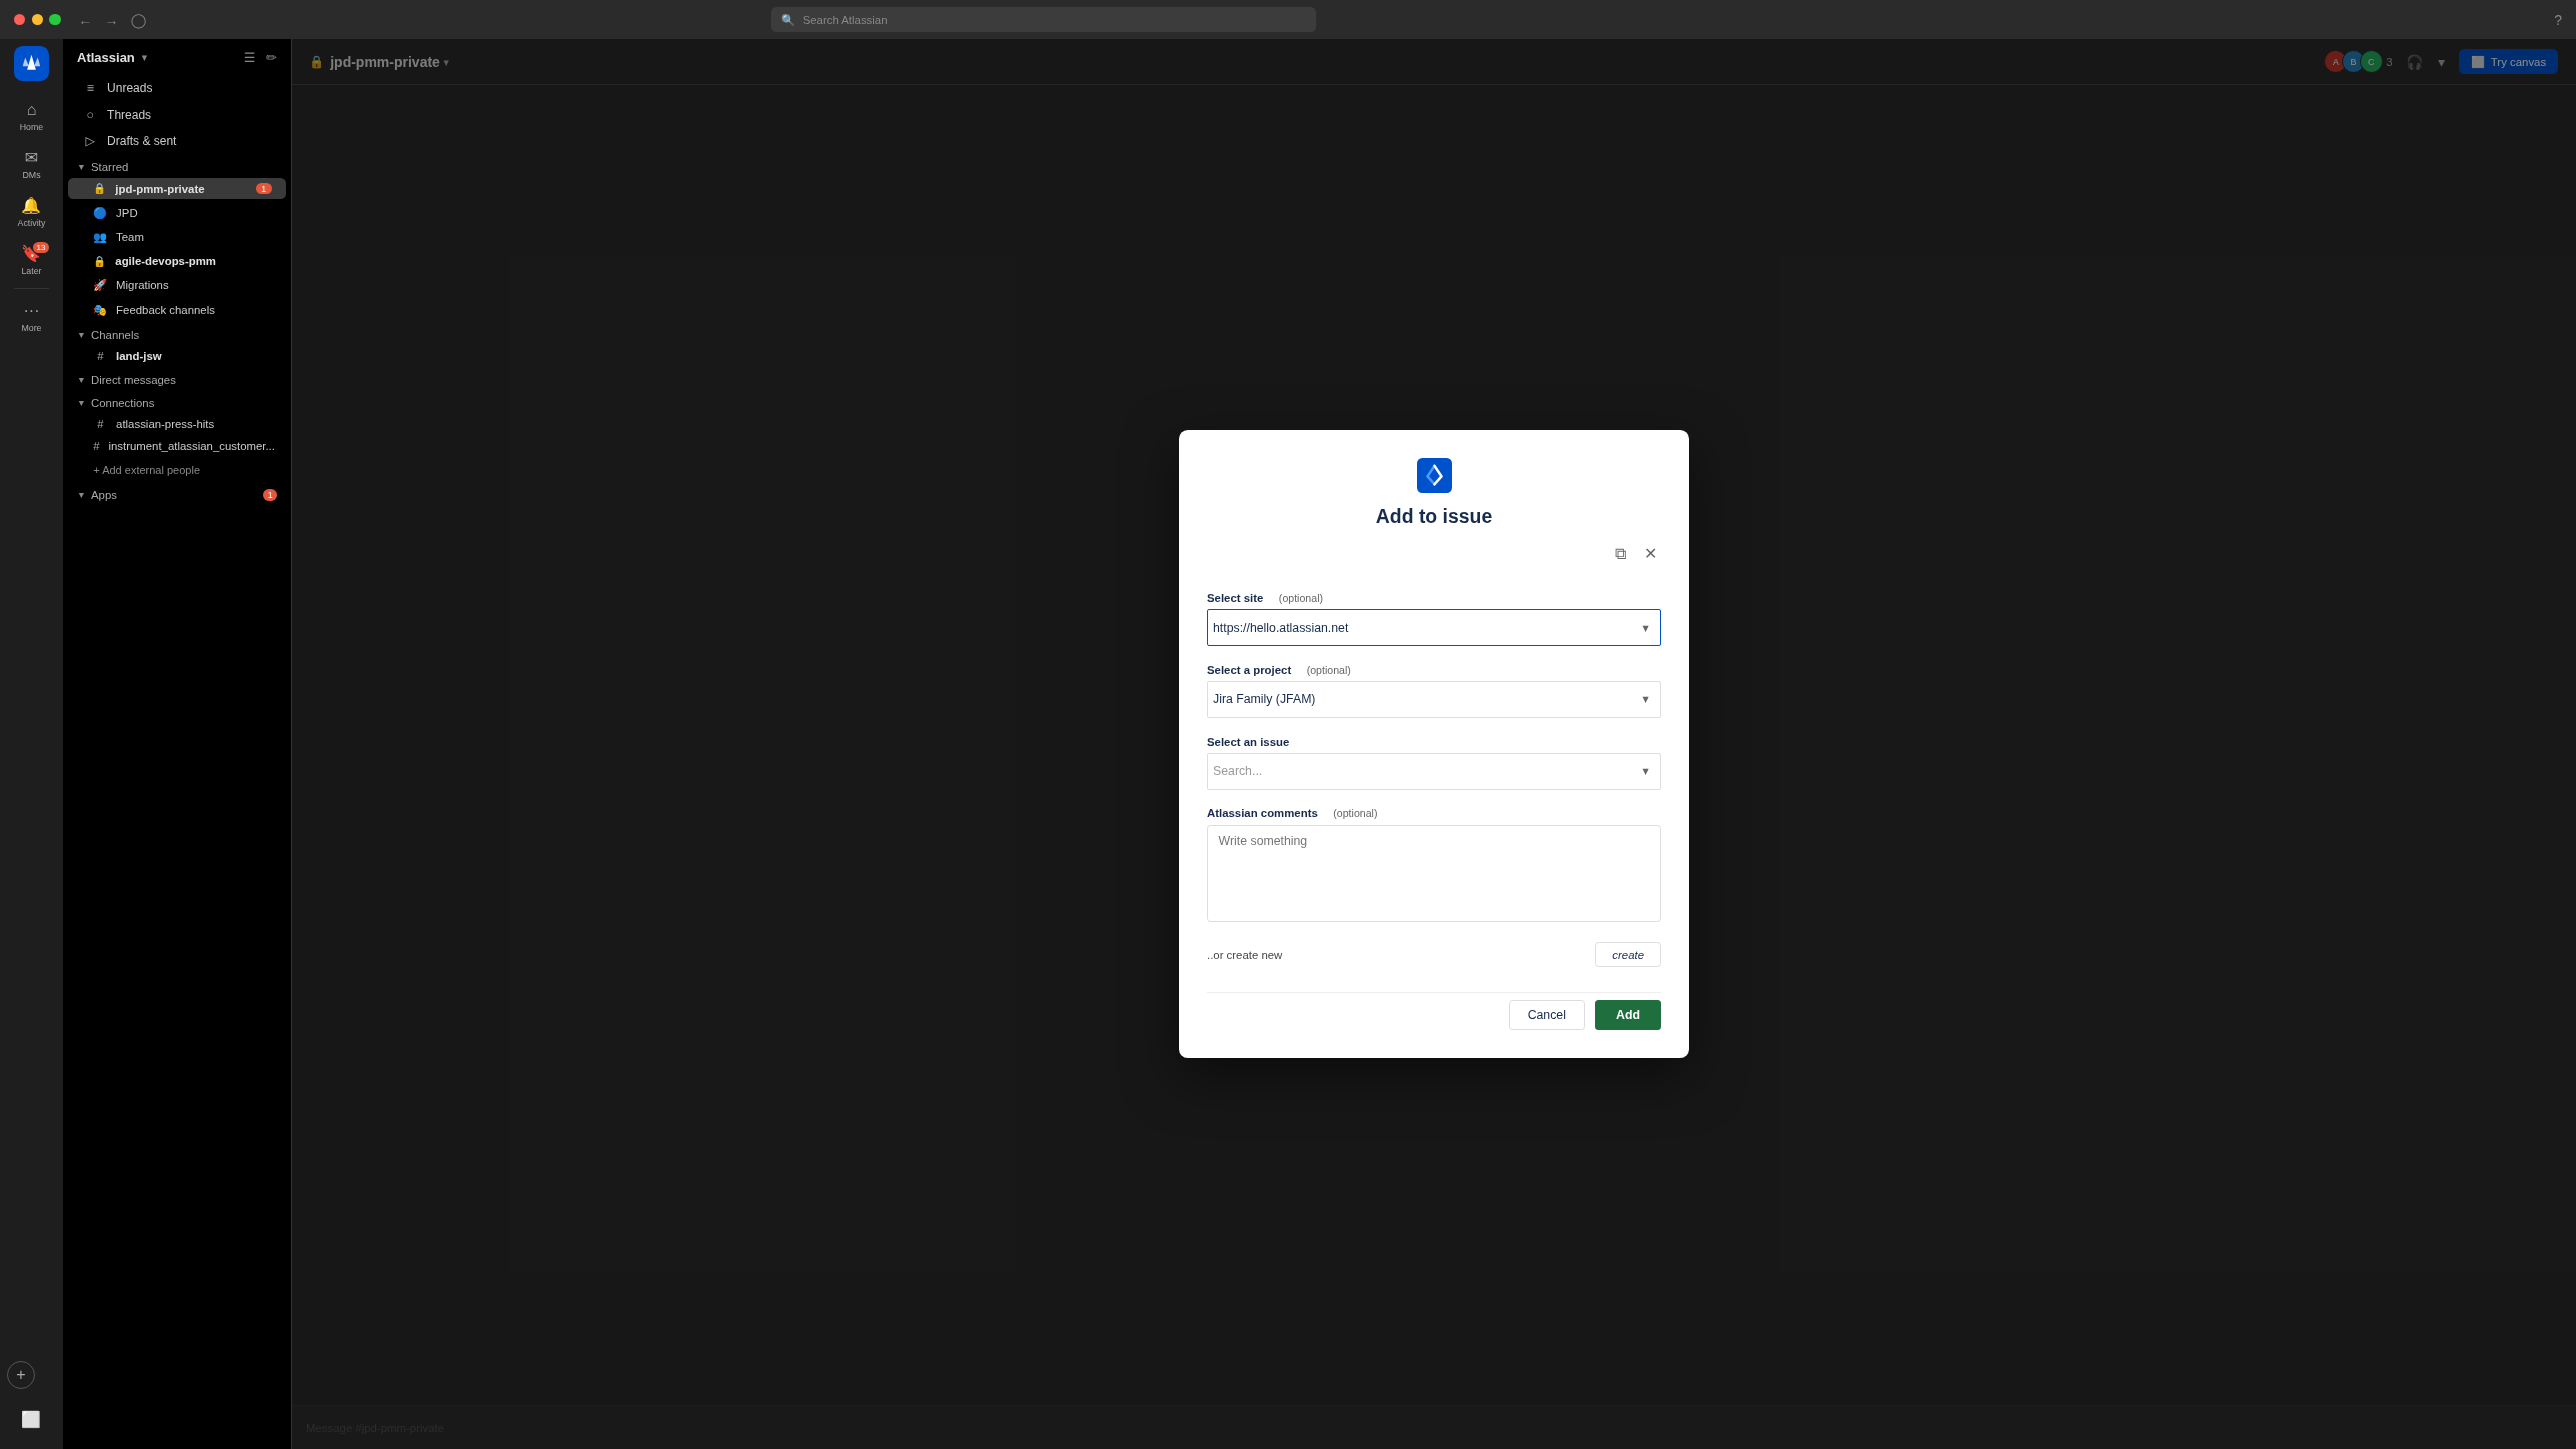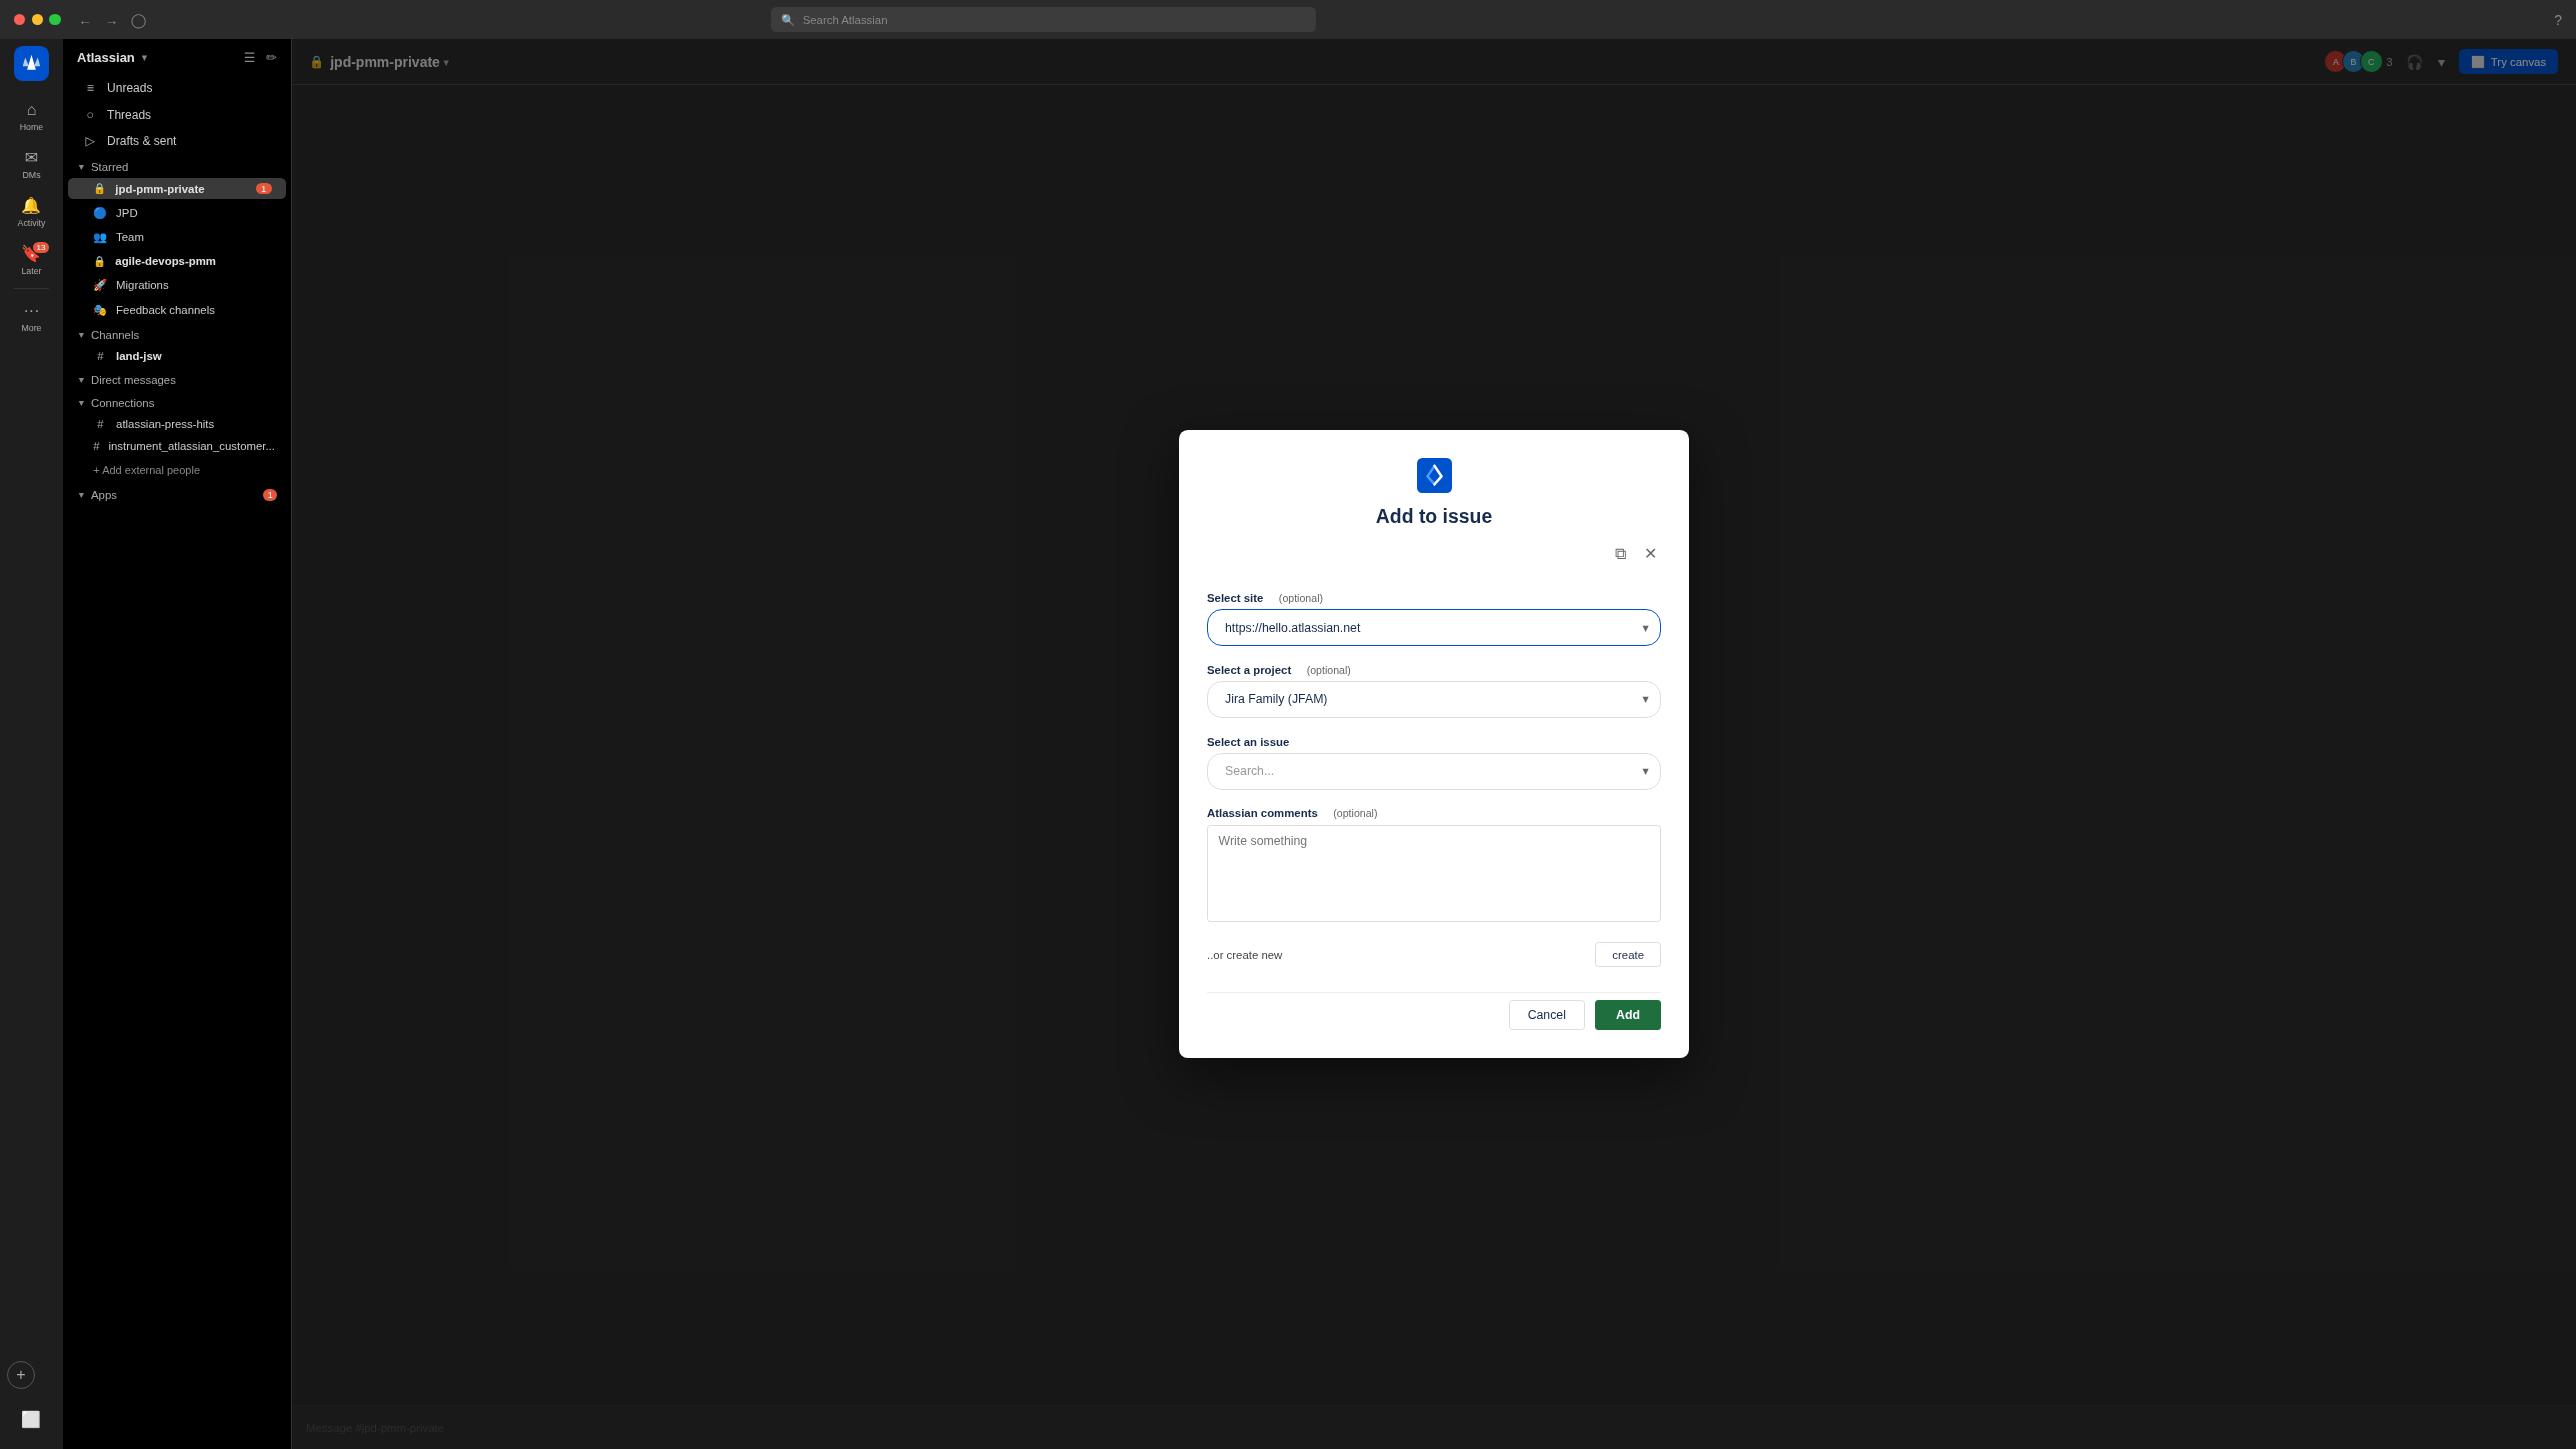--- a/index.html
+++ b/index.html
@@ -353,22 +353,22 @@
       top: 50%;
       transform: translateY(-50%);
       color: #666;
       font-size: 12.3px;
       pointer-events: none;
     }
     .modal-select-box {
       width: 100%;
       height: 37px;
       border: 1.3px solid #ddd;
-      border-radius: 15px;
-      padding: 0 17px;
+      border-radius: 2px;
+      padding: 0 5px;
       font-size: 12.3px;
       color: #172b4d;
       background: white;
       display: flex;
       align-items: center;
       justify-content: space-between;
       cursor: pointer;
     }
     .modal-select-box.focused { border-color: #0052cc; border-width: 1.8px; }
     .modal-textarea {
@@ -390,20 +390,21 @@
     }
     .create-or-text { font-size: 11.4px; color: #444; }
     .create-btn {
       border: 1.3px solid #ddd;
       background: white;
       color: #172b4d;
       font-size: 11.4px;
       padding: 5.3px 16px;
       border-radius: 3.5px;
       cursor: pointer;
+      font-style: italic;
     }
     .modal-footer {
       display: flex;
       justify-content: flex-end;
       gap: 10.6px;
       padding-top: 7px;
       border-top: 0.9px solid #eee;
     }
     .cancel-btn {
       background: white;

